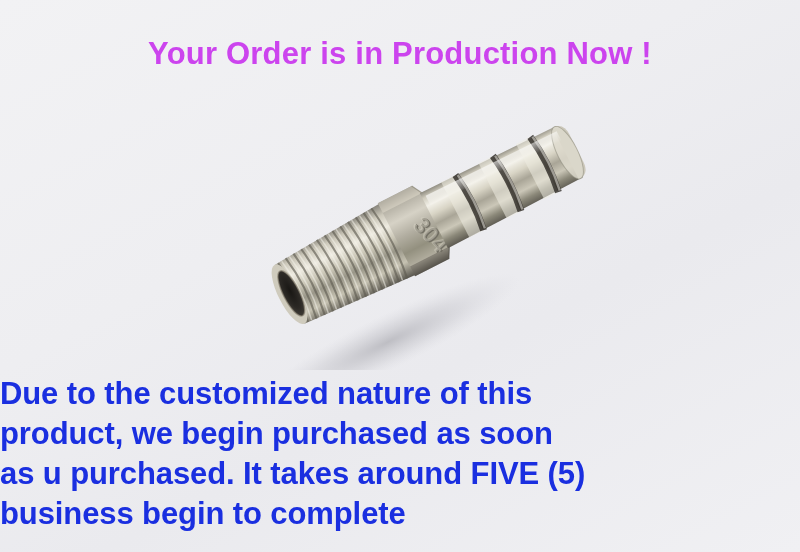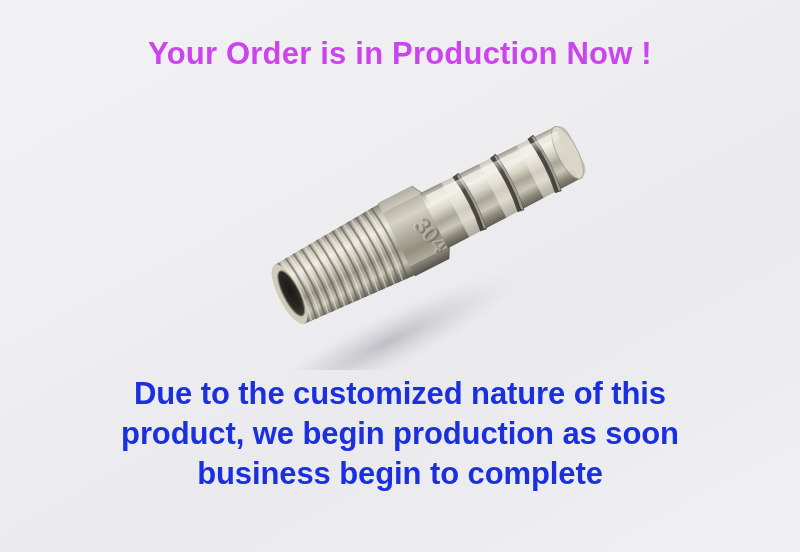--- a/index.html
+++ b/index.html
@@ -42,21 +42,21 @@
   .photo svg {
     display: block;
   }
 
   
   .bodycopy {
     position: absolute;
     left: 0;
     top: 374px;
     width: 800px;
-    text-align: center;
+    text-align: left;
     color: #1a2fe0;
     font-family: "Liberation Sans", sans-serif;
     font-weight: bold;
     font-size: 31px;
     line-height: 40px;
     letter-spacing: -0.1px;
   }
   .bodycopy .line {
     display: block;
     white-space: nowrap;
@@ -213,17 +213,18 @@
           <ellipse cx="188" cy="0" rx="10" ry="29" fill="none" stroke="#8d8a7c" stroke-width="1" opacity="0.55"></ellipse>
 
           <path d="M 42,-26 L 188,-24 L 188,-13 L 42,-15 Z" fill="url(#specular)" opacity="0.75"></path>
         </g>
       </g>
     </svg>
   </div>
 
   <div class="bodycopy">
     <span class="line">Due to the customized nature of this</span>
-    <span class="line">product, we begin production as soon</span>
+    <span class="line">product, we begin purchased as soon</span>
+    <span class="line">as u purchased. It takes around FIVE (5)</span>
     <span class="line">business begin to complete</span>
   </div>
 
 </div>
 
 </body></html>

